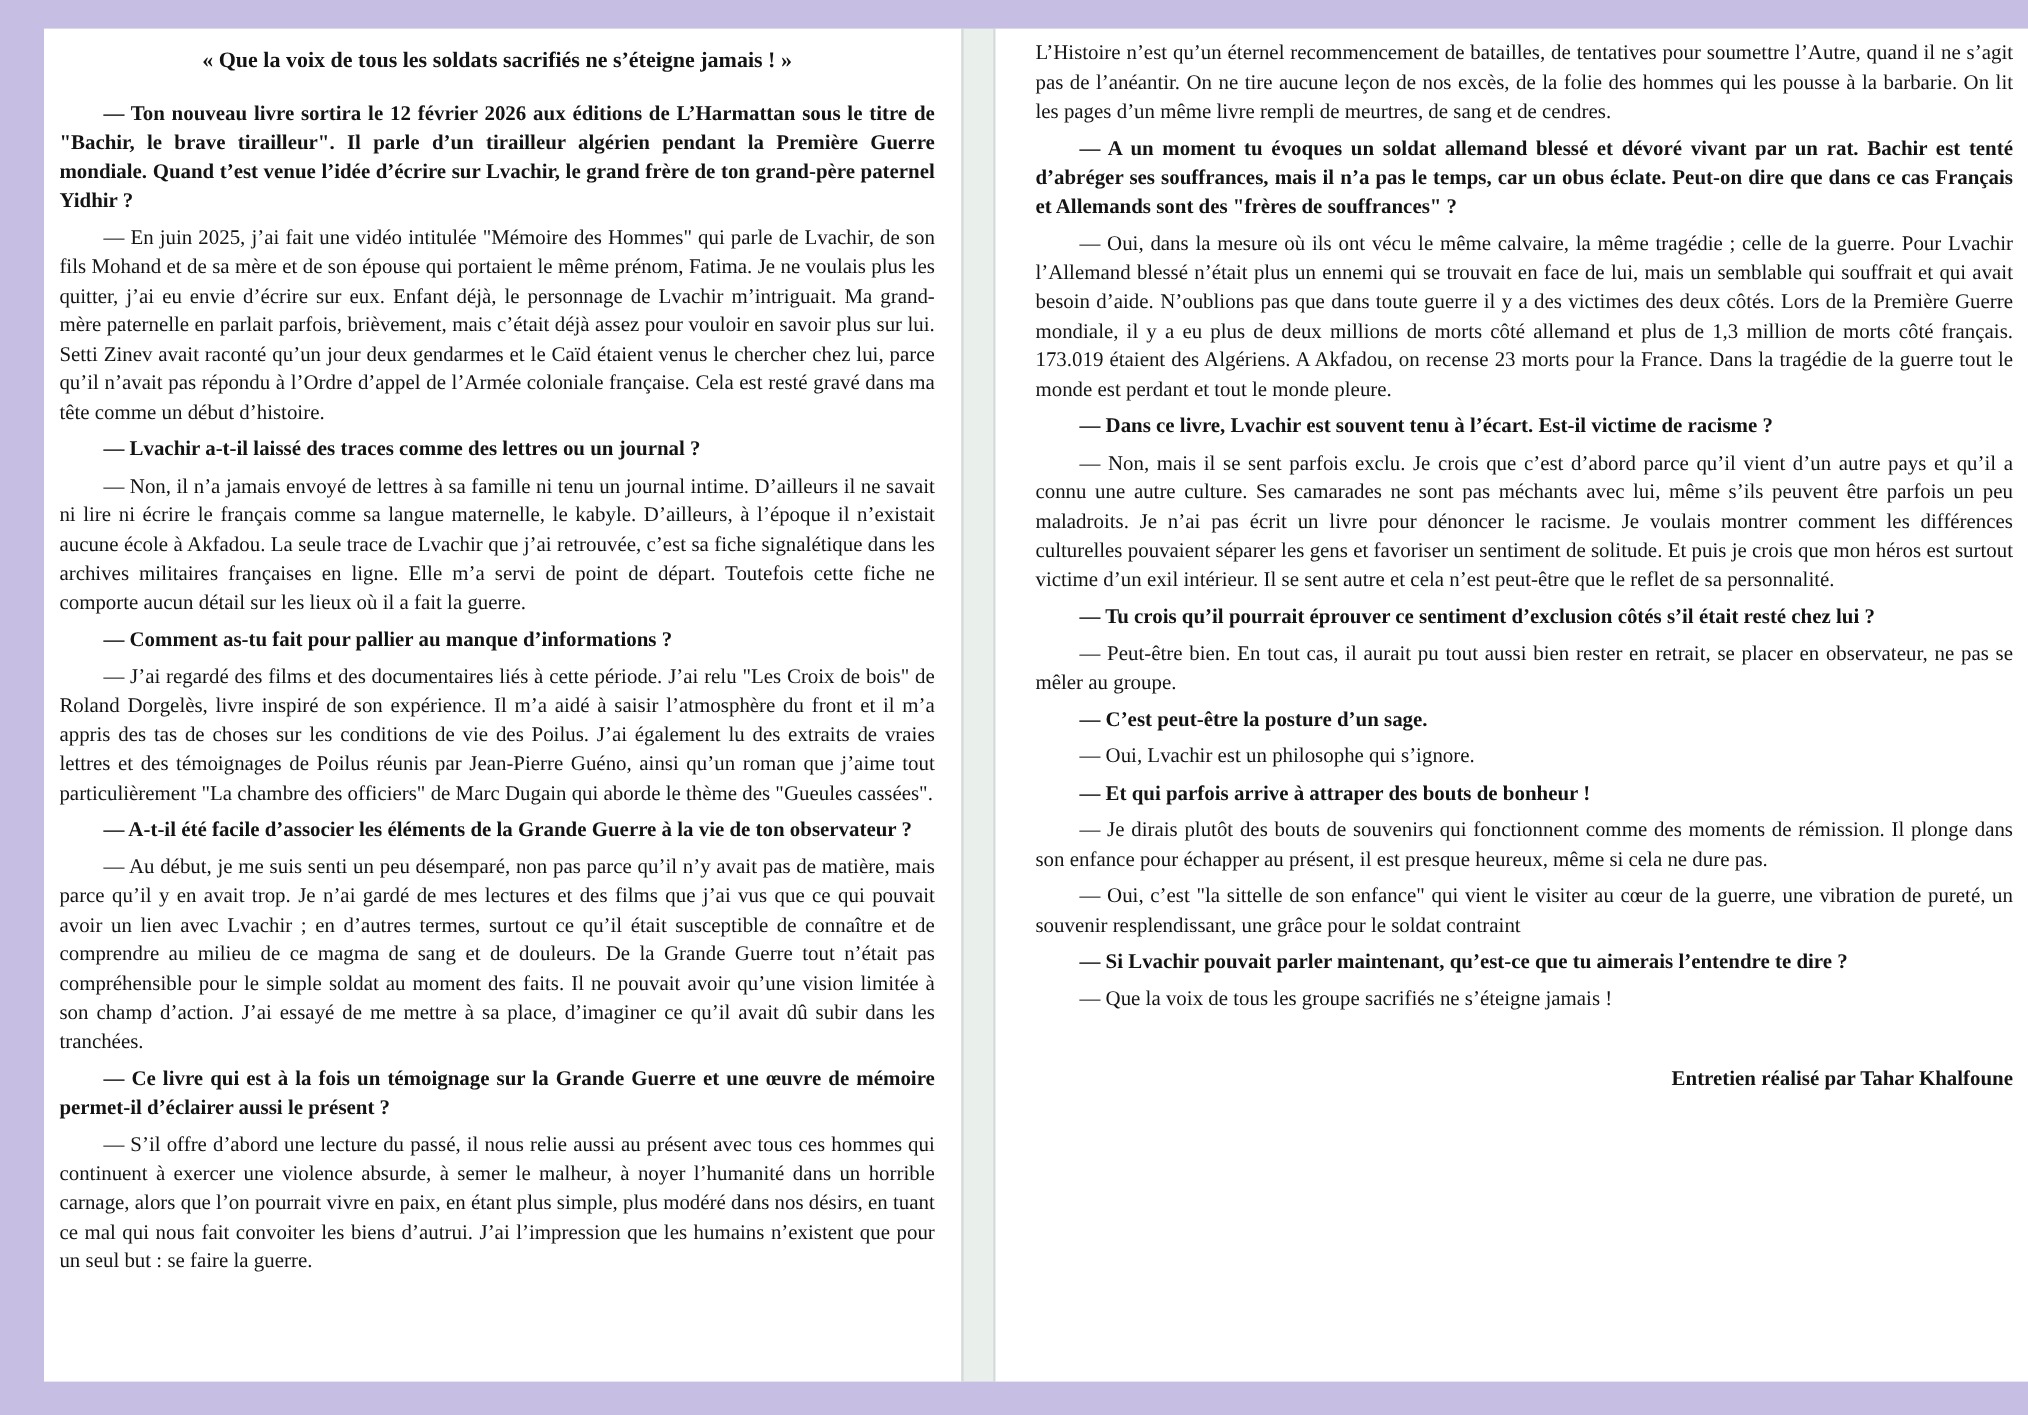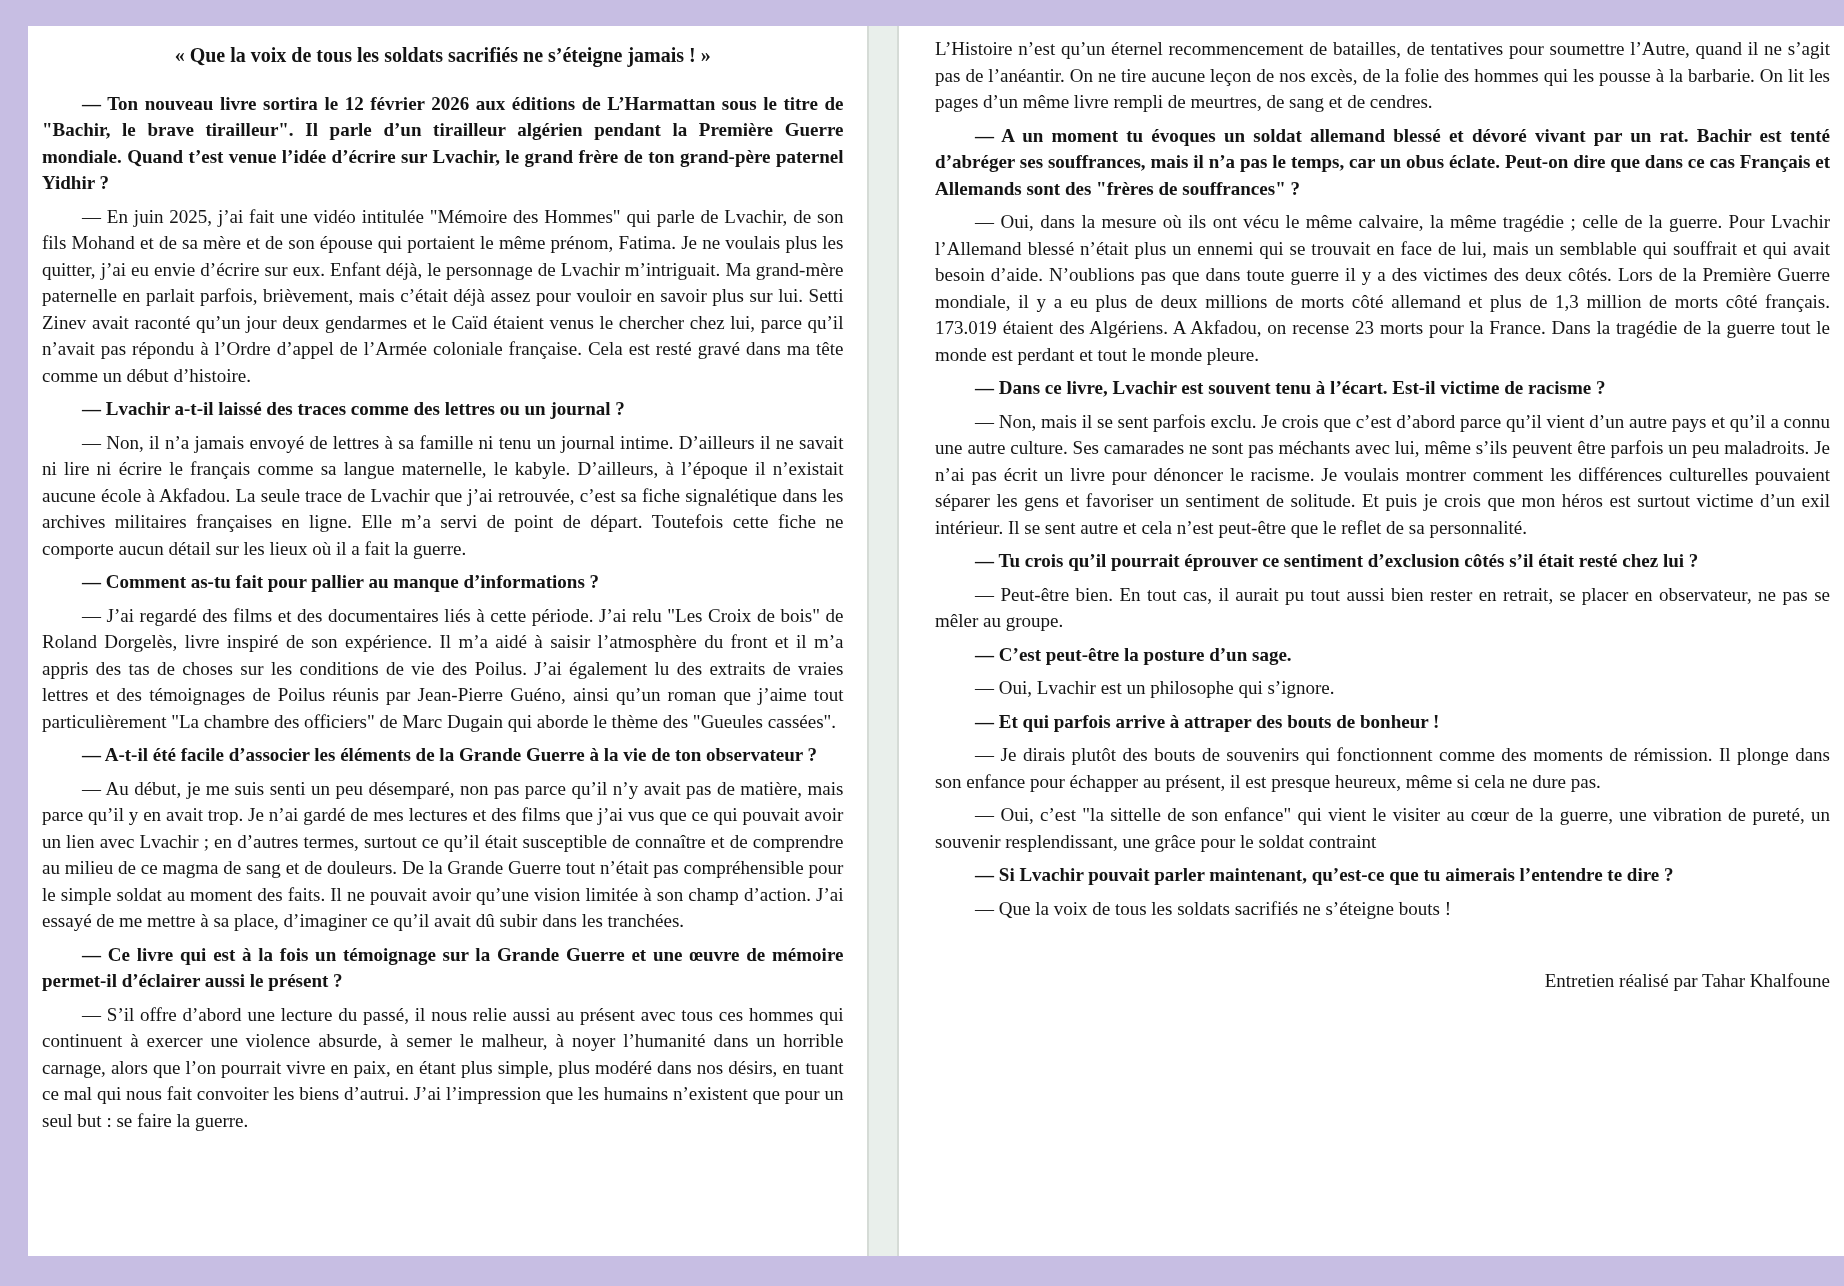--- a/index.html
+++ b/index.html
@@ -8,21 +8,21 @@
   }
   body {
     width: 1844px;
     height: 1286px;
     background: #c7bee3;
     overflow: hidden;
   }
   .spread {
     display: flex;
     align-items: flex-start;
-    padding: 26px 0 0 28px;
+    padding: 26px 0 0 40px;
   }
   .page {
     background: #ffffff;
     height: 1230px;
     overflow: hidden;
     box-sizing: border-box;
     font-family: "Liberation Serif", "DejaVu Serif", serif;
     color: #141414;
     font-size: 19px;
     line-height: 26.5px;
@@ -55,21 +55,21 @@
     margin: 0 0 7px 0;
     text-indent: 40px;
   }
   p.par[data-type="question"] {
     font-weight: bold;
   }
   p.par[data-type="continuation"] {
     text-indent: 0;
   }
   p.par[data-type="signature"] {
-    font-weight: normal;
+    font-weight: bold;
     text-align: right;
     text-indent: 0;
     margin-top: 46px;
   }
 </style>
 </head>
 <body>
 
 <div class="spread">
 
@@ -101,18 +101,18 @@
         <p class="par" data-type="question">— Dans ce livre, Lvachir est souvent tenu à l’écart. Est-il victime de racisme ?</p>
         <p class="par" data-type="answer">— Non, mais il se sent parfois exclu. Je crois que c’est d’abord parce qu’il vient d’un autre pays et qu’il a connu une autre culture. Ses camarades ne sont pas méchants avec lui, même s’ils peuvent être parfois un peu maladroits. Je n’ai pas écrit un livre pour dénoncer le racisme. Je voulais montrer comment les différences culturelles pouvaient séparer les gens et favoriser un sentiment de solitude. Et puis je crois que mon héros est surtout victime d’un exil intérieur. Il se sent autre et cela n’est peut-être que le reflet de sa personnalité.</p>
         <p class="par" data-type="question">— Tu crois qu’il pourrait éprouver ce sentiment d’exclusion côtés s’il était resté chez lui ?</p>
         <p class="par" data-type="answer">— Peut-être bien. En tout cas, il aurait pu tout aussi bien rester en retrait, se placer en observateur, ne pas se mêler au groupe.</p>
         <p class="par" data-type="question">— C’est peut-être la posture d’un sage.</p>
         <p class="par" data-type="answer">— Oui, Lvachir est un philosophe qui s’ignore.</p>
         <p class="par" data-type="question">— Et qui parfois arrive à attraper des bouts de bonheur !</p>
         <p class="par" data-type="answer">— Je dirais plutôt des bouts de souvenirs qui fonctionnent comme des moments de rémission. Il plonge dans son enfance pour échapper au présent, il est presque heureux, même si cela ne dure pas.</p>
         <p class="par" data-type="answer">— Oui, c’est "la sittelle de son enfance" qui vient le visiter au cœur de la guerre, une vibration de pureté, un souvenir resplendissant, une grâce pour le soldat contraint</p>
         <p class="par" data-type="question">— Si Lvachir pouvait parler maintenant, qu’est-ce que tu aimerais l’entendre te dire ?</p>
-        <p class="par" data-type="answer">— Que la voix de tous les soldats sacrifiés ne s’éteigne bouts !</p>
+        <p class="par" data-type="answer">— Que la voix de tous les groupe sacrifiés ne s’éteigne jamais !</p>
         <p class="par" data-type="signature">Entretien réalisé par Tahar Khalfoune</p>
       </div>
   </div>
 
 </div>
 
 </body></html>

